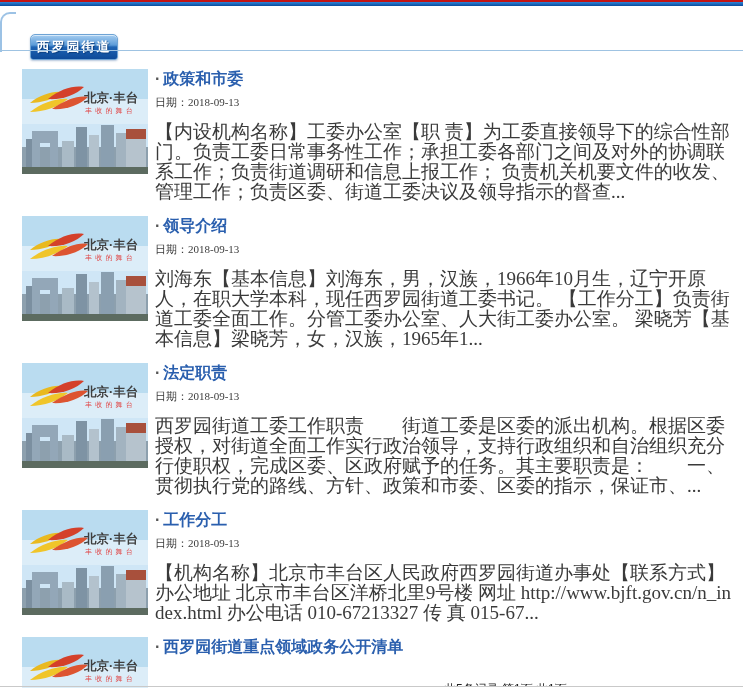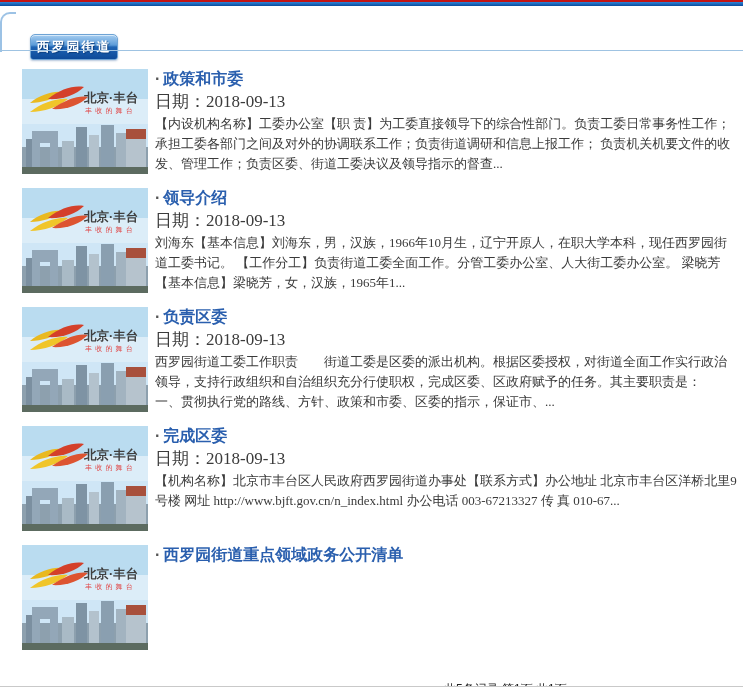--- a/index.html
+++ b/index.html
@@ -31,24 +31,24 @@
   .header-rule{position:absolute;left:0;right:0;top:44px;height:1px;background:#9fc3e2;}
   .list{padding:22px 6px 0 14px;}
   .item{display:flex;margin-bottom:14px;min-height:105px;}
   .thumb{width:126px;height:105px;flex:0 0 126px;cursor:pointer;overflow:hidden;padding-left:8px;}
   .content{margin-left:7px;width:594px;}
   .title-row{line-height:19px;}
   .bullet{color:#555;font-weight:bold;font-size:16px;margin-right:3px;}
   .title{
     color:#2a5fae;font-size:16px;font-weight:bold;text-decoration:none;cursor:pointer;
   }
-  .date-row{font-size:17px;color:#3b3b3b;margin-top:6px;line-height:16px;}
+  .date-row{font-size:11px;color:#3b3b3b;margin-top:6px;line-height:16px;}
   .date-value{font-family:"Liberation Serif",serif;}
   .summary{
-    font-size:13px;color:#3a3a3a;line-height:20px;margin-top:4px;
+    font-size:19px;color:#3a3a3a;line-height:20px;margin-top:12px;
     font-family:"Liberation Serif",serif;word-break:break-all;
   }
   .pagination-clip{
     position:absolute;left:444px;top:682px;width:160px;height:4px;overflow:hidden;
     font-size:12px;color:#222;line-height:14px;white-space:nowrap;
   }
   .footer-line{position:absolute;left:0;top:686px;width:743px;height:1px;background:#c9c9c9;}
   svg text{font-family:"Liberation Sans",sans-serif;}
 </style>
 </head>
@@ -170,21 +170,21 @@
           <path d="M8,43 C20,34 34,29 46,30 C36,38 22,43 8,43 Z" fill="#f0c52a"></path>
           <path d="M26,30 C38,20 52,16 62,18 C54,26 40,31 26,30 Z" fill="#d4402a"></path>
           <path d="M30,40 C44,30 58,26 66,28 C58,36 44,41 30,40 Z" fill="#dd5431"></path>
         </g>
         <text x="62" y="33" font-size="12.5" font-weight="bold" fill="#3f3f3f">北京·丰台</text>
         <text x="63" y="44" font-size="7" fill="#e04545" letter-spacing="3.2">丰收的舞台</text>
       </svg>
     </div>
     <div class="content">
       <div class="title-row">
-        <span class="bullet">·</span><a class="title">负责区委</a>
+        <span class="bullet">·</span><a class="title">法定职责</a>
       </div>
       <div class="date-row">
         <span class="date-label">日期：</span><span class="date-value">2018-09-13</span>
       </div>
       <div class="summary">西罗园街道工委工作职责　　街道工委是区委的派出机构。根据区委授权，对街道全面工作实行政治领导，支持行政组织和自治组织充分行使职权，完成区委、区政府赋予的任务。其主要职责是：　　一、贯彻执行党的路线、方针、政策和市委、区委的指示，保证市、...</div>
     </div>
   </div>
 
   <div class="item">
     <div class="thumb">
@@ -210,26 +210,26 @@
           <path d="M8,43 C20,34 34,29 46,30 C36,38 22,43 8,43 Z" fill="#f0c52a"></path>
           <path d="M26,30 C38,20 52,16 62,18 C54,26 40,31 26,30 Z" fill="#d4402a"></path>
           <path d="M30,40 C44,30 58,26 66,28 C58,36 44,41 30,40 Z" fill="#dd5431"></path>
         </g>
         <text x="62" y="33" font-size="12.5" font-weight="bold" fill="#3f3f3f">北京·丰台</text>
         <text x="63" y="44" font-size="7" fill="#e04545" letter-spacing="3.2">丰收的舞台</text>
       </svg>
     </div>
     <div class="content">
       <div class="title-row">
-        <span class="bullet">·</span><a class="title">完成区委</a>
-      </div>
-      <div class="date-row">
-        <span class="date-label">日期：</span><span class="date-value">2018-09-13</span>
-      </div>
-      <div class="summary">【机构名称】北京市丰台区人民政府西罗园街道办事处【联系方式】办公地址 北京市丰台区洋桥北里9号楼 网址 http://www.bjft.gov.cn/n_index.html 办公电话 003-67213327 传 真 010-67...</div>
+        <span class="bullet">·</span><a class="title">工作分工</a>
+      </div>
+      <div class="date-row">
+        <span class="date-label">日期：</span><span class="date-value">2018-09-13</span>
+      </div>
+      <div class="summary">【机构名称】北京市丰台区人民政府西罗园街道办事处【联系方式】办公地址 北京市丰台区洋桥北里9号楼 网址 http://www.bjft.gov.cn/n_index.html 办公电话 010-67213327 传 真 015-67...</div>
     </div>
   </div>
 
   <div class="item">
     <div class="thumb">
       <svg width="126" height="105" viewBox="0 0 126 105">
         <rect width="126" height="105" fill="#cfe6f6"></rect>
         <rect width="126" height="30" fill="#badcf0"></rect>
         <rect y="30" width="126" height="25" fill="#dcedf8"></rect>
         <g>

